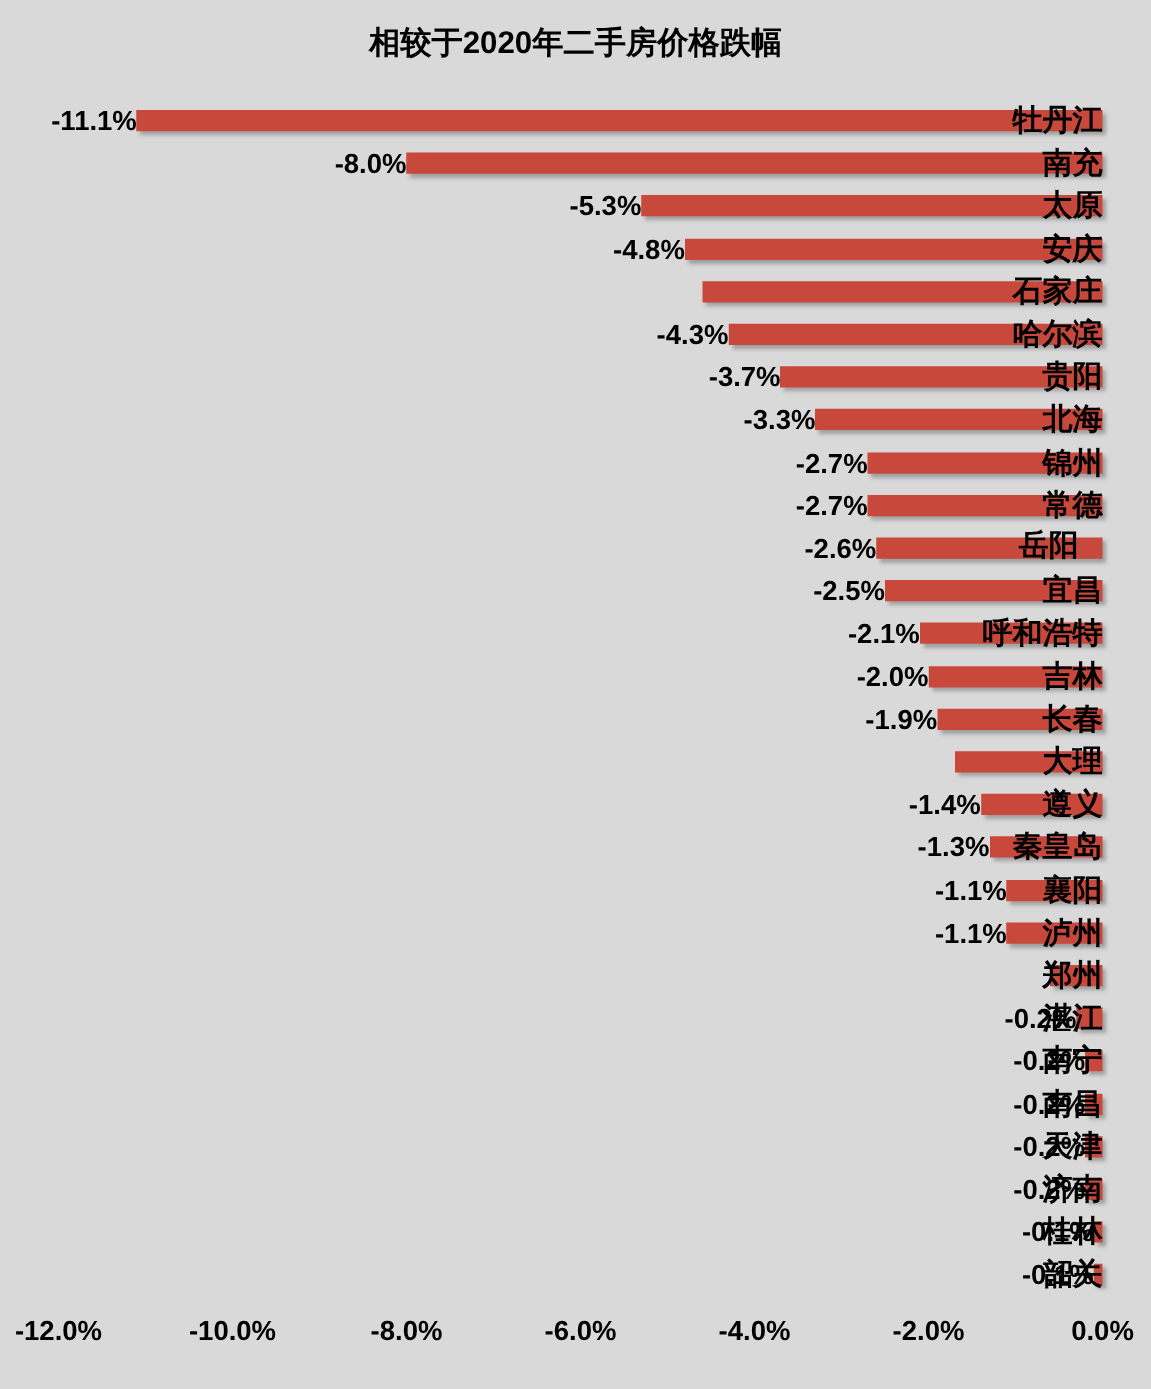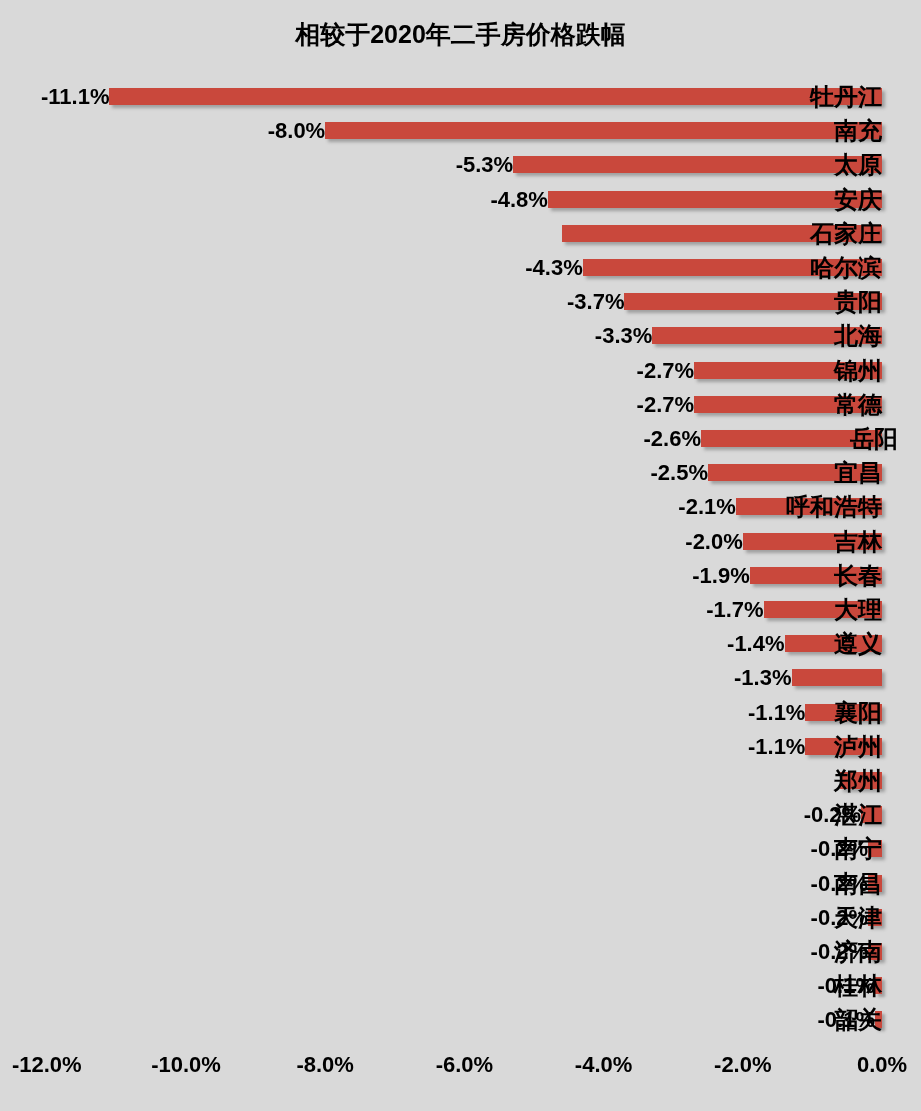--- a/index.html
+++ b/index.html
@@ -163,21 +163,21 @@
         <div class="cat-label" style="left: 582px; width: 300px;">锦州</div>
       </div>
       <div class="bar-row" style="top: 307.8px;">
         <div class="bar" style="left: 694.08px; width: 187.92px; background: rgb(201, 72, 60);"></div>
         <div class="value-label" style="left: 484.08px; width: 210px;">-2.7%</div>
         <div class="cat-label" style="left: 582px; width: 300px;">常德</div>
       </div>
       <div class="bar-row" style="top: 342px;">
         <div class="bar" style="left: 701.04px; width: 180.96px; background: rgb(201, 72, 60);"></div>
         <div class="value-label" style="left: 491.04px; width: 210px;">-2.6%</div>
-        <div class="cat-label" style="left: 598px; width: 300px;">岳阳</div>
+        <div class="cat-label" style="left: 563px; width: 300px; font-family: Liberation Mono, monospace;">岳阳</div>
       </div>
       <div class="bar-row" style="top: 376.2px;">
         <div class="bar" style="left: 708px; width: 174px; background: rgb(201, 72, 60);"></div>
         <div class="value-label" style="left: 498px; width: 210px;">-2.5%</div>
         <div class="cat-label" style="left: 582px; width: 300px;">宜昌</div>
       </div>
       <div class="bar-row" style="top: 410.4px;">
         <div class="bar" style="left: 735.84px; width: 146.16px; background: rgb(201, 72, 60);"></div>
         <div class="value-label" style="left: 525.84px; width: 210px;">-2.1%</div>
         <div class="cat-label" style="left: 582px; width: 300px;">呼和浩特</div>
@@ -187,31 +187,31 @@
         <div class="value-label" style="left: 532.8px; width: 210px;">-2.0%</div>
         <div class="cat-label" style="left: 582px; width: 300px;">吉林</div>
       </div>
       <div class="bar-row" style="top: 478.8px;">
         <div class="bar" style="left: 749.76px; width: 132.24px; background: rgb(201, 72, 60);"></div>
         <div class="value-label" style="left: 539.76px; width: 210px;">-1.9%</div>
         <div class="cat-label" style="left: 582px; width: 300px;">长春</div>
       </div>
       <div class="bar-row" style="top: 513px;">
         <div class="bar" style="left: 763.68px; width: 118.32px; background: rgb(201, 72, 60);"></div>
-        <div class="value-label" style="left: 553.68px; width: 210px;">-1.7%</div>
         <div class="cat-label" style="left: 582px; width: 300px;">大理</div>
       </div>
       <div class="bar-row" style="top: 547.2px;">
         <div class="bar" style="left: 784.56px; width: 97.44px; background: rgb(201, 72, 60);"></div>
         <div class="value-label" style="left: 574.56px; width: 210px;">-1.4%</div>
         <div class="cat-label" style="left: 582px; width: 300px;">遵义</div>
       </div>
       <div class="bar-row" style="top: 581.4px; padding-left: 48px;">
         <div class="bar" style="left: 791.52px; width: 90.48px; background: rgb(201, 72, 60);"></div>
         <div class="value-label" style="left: 581.52px; width: 210px;">-1.3%</div>
+        <div class="cat-label" style="left: 582px; width: 300px;">秦皇岛</div>
       </div>
       <div class="bar-row" style="top: 615.6px;">
         <div class="bar" style="left: 805.44px; width: 76.56px; background: rgb(201, 72, 60);"></div>
         <div class="value-label" style="left: 595.44px; width: 210px;">-1.1%</div>
         <div class="cat-label" style="left: 582px; width: 300px;">襄阳</div>
       </div>
       <div class="bar-row" style="top: 649.8px;">
         <div class="bar" style="left: 805.44px; width: 76.56px; background: rgb(201, 72, 60);"></div>
         <div class="value-label" style="left: 595.44px; width: 210px;">-1.1%</div>
         <div class="cat-label" style="left: 582px; width: 300px;">泸州</div>

